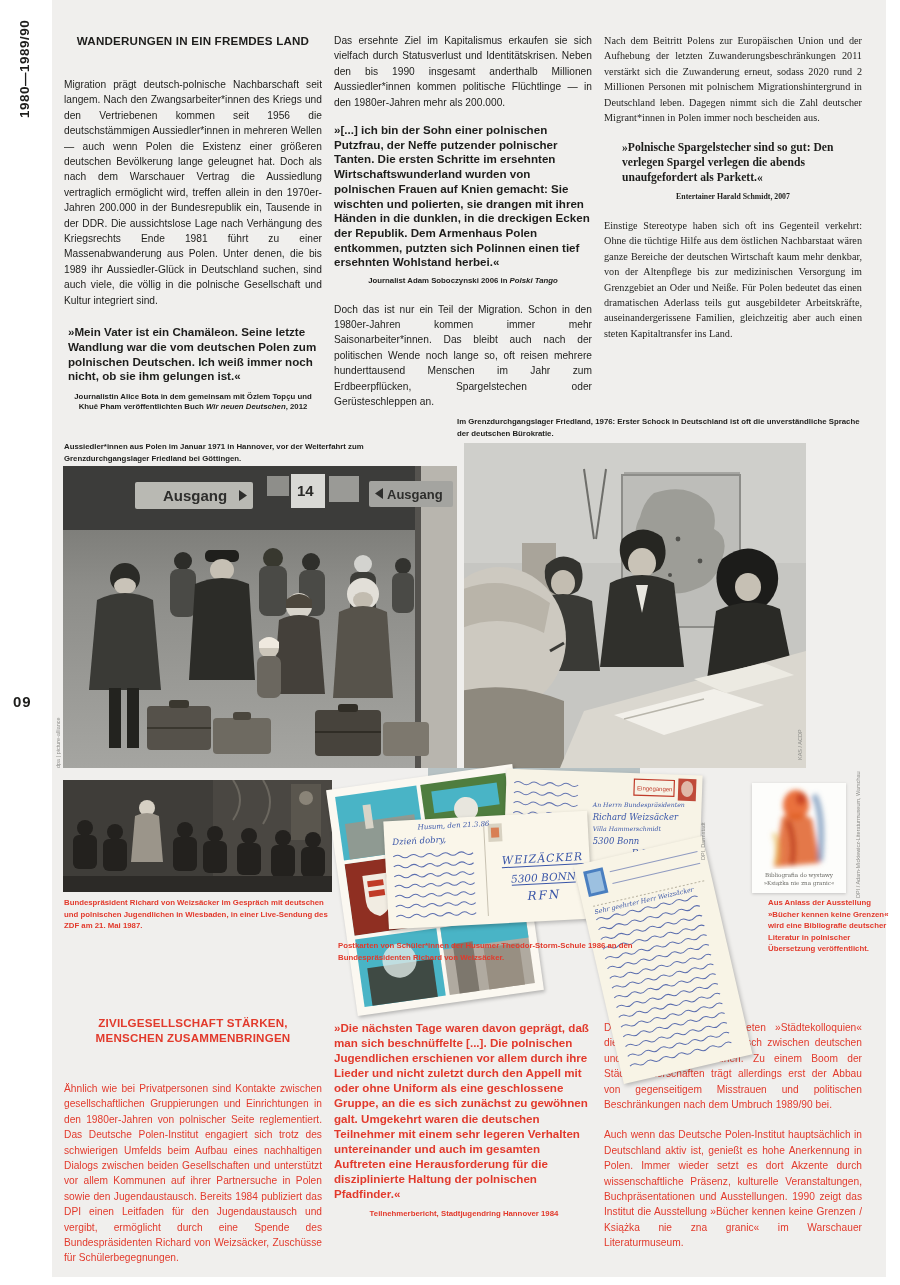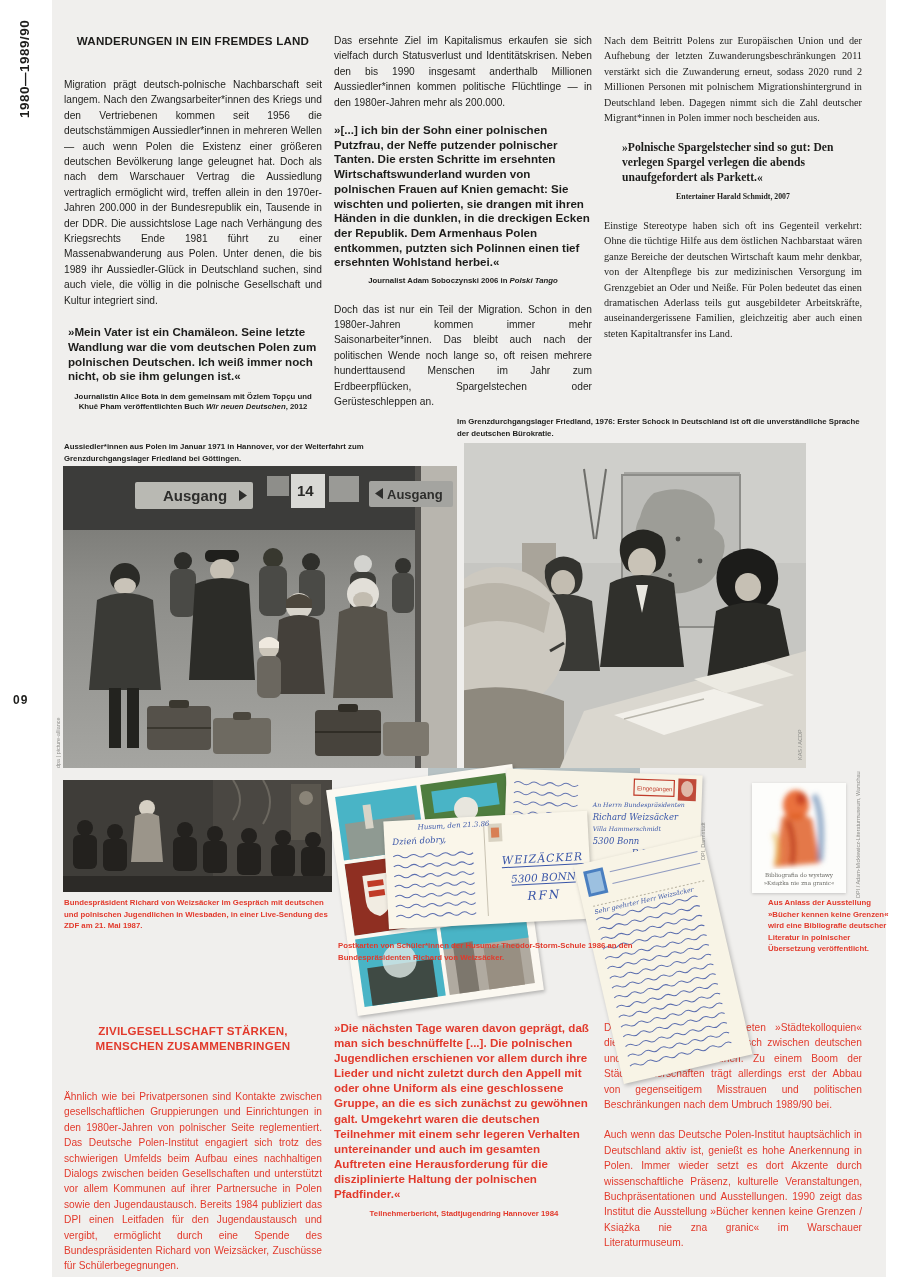--- a/index.html
+++ b/index.html
@@ -13,21 +13,21 @@
   .body-text.red{color:#e23a2c;}
   .quote{font-weight:bold;font-size:11.6px;line-height:14.7px;text-align:left;color:#1d1d1b;}
   .quote.red{color:#e23a2c;}
   .attr{font-weight:bold;font-size:7.8px;line-height:10.5px;text-align:center;color:#1d1d1b;}
   .attr.red{color:#e23a2c;}
   .caption{font-weight:bold;font-size:7.8px;line-height:11.5px;color:#1d1d1b;}
   .caption.red{color:#e23a2c;}
   .vlabel{writing-mode:vertical-rl;transform:rotate(180deg);font-weight:bold;font-size:13.5px;
           letter-spacing:.5px;color:#1d1d1b;white-space:nowrap;}
   .vcredit{writing-mode:vertical-rl;transform:rotate(180deg);font-size:5.5px;color:#8f8f8b;white-space:nowrap;}
-  .pagenum{font-weight:bold;font-size:12px;letter-spacing:1px;color:#1d1d1b;}
+  .pagenum{font-weight:bold;font-size:15px;letter-spacing:1px;color:#1d1d1b;}
   .photo{display:block;}
   .card{position:absolute;background:#f7f3e6;box-shadow:1px 2px 4px rgba(0,0,0,.25);}
   .hand{font-family:"DejaVu Serif",serif;font-style:italic;color:#3a56a8;}
   .wc-caption{font-family:"DejaVu Serif",serif;font-size:5.6px;line-height:8px;color:#6b6b66;text-align:center;}
 </style>
 </head>
 <body>
 
 <div id="page">
   <div id="panel"></div>
@@ -392,21 +392,21 @@
       </g>
     </svg>
     <div class="wc-caption" style="position:absolute;left:2px;right:2px;bottom:6px;">
       <div>Bibliografia do wystawy</div>
       <div>»Książka nie zna granic«</div>
     </div>
   </div>
   <div class="abs caption red" style="left:768px;top:897px;width:122px;">Aus Anlass der Ausstellung »Bücher kennen keine Grenzen« wird eine Bibliografie deutscher Literatur in polnischer Übersetzung veröffentlicht.</div>
   <div class="abs vcredit" style="left:855px;top:780px;height:118px;">DPI / Adam-Mickiewicz-Literaturmuseum, Warschau</div>
 
-  <div class="abs" style="left:64px;top:1015px;width:258px;margin-top:8px;">
+  <div class="abs" style="left:64px;top:1015px;width:258px;">
     <div class="heading red">ZIVILGESELLSCHAFT STÄRKEN, MENSCHEN ZUSAMMENBRINGEN</div>
     <div class="body-text red" style="margin-top:36px;">Ähnlich wie bei Privatpersonen sind Kontakte zwischen gesellschaftlichen Gruppierungen und Einrichtungen in den 1980er-Jahren von polnischer Seite reglementiert. Das Deutsche Polen-Institut engagiert sich trotz des schwierigen Umfelds beim Aufbau eines nachhaltigen Dialogs zwischen beiden Gesellschaften und unterstützt vor allem Kommunen auf ihrer Partnersuche in Polen sowie den Jugendaustausch. Bereits 1984 publiziert das DPI einen Leitfaden für den Jugendaustausch und vergibt, ermöglicht durch eine Spende des Bundespräsidenten Richard von Weizsäcker, Zuschüsse für Schülerbegegnungen.</div>
   </div>
 
   <div class="abs" style="left:334px;top:1020px;width:260px;">
     <div class="quote red" style="line-height:15.1px;">»Die nächsten Tage waren davon geprägt, daß man sich beschnüffelte [...]. Die polnischen Jugendlichen erschienen vor allem durch ihre Lieder und nicht zuletzt durch den Appell mit oder ohne Uniform als eine geschlossene Gruppe, an die es sich zunächst zu gewöhnen galt. Umgekehrt waren die deutschen Teilnehmer mit einem sehr legeren Verhalten untereinander und auch im gesamten Auftreten eine Herausforderung für die disziplinierte Haltung der polnischen Pfadfinder.«</div>
     <div class="attr red" style="margin-top:8px;">Teilnehmerbericht, Stadtjugendring Hannover 1984</div>
   </div>
 
   <div class="abs" style="left:604px;top:1020px;width:258px;">

